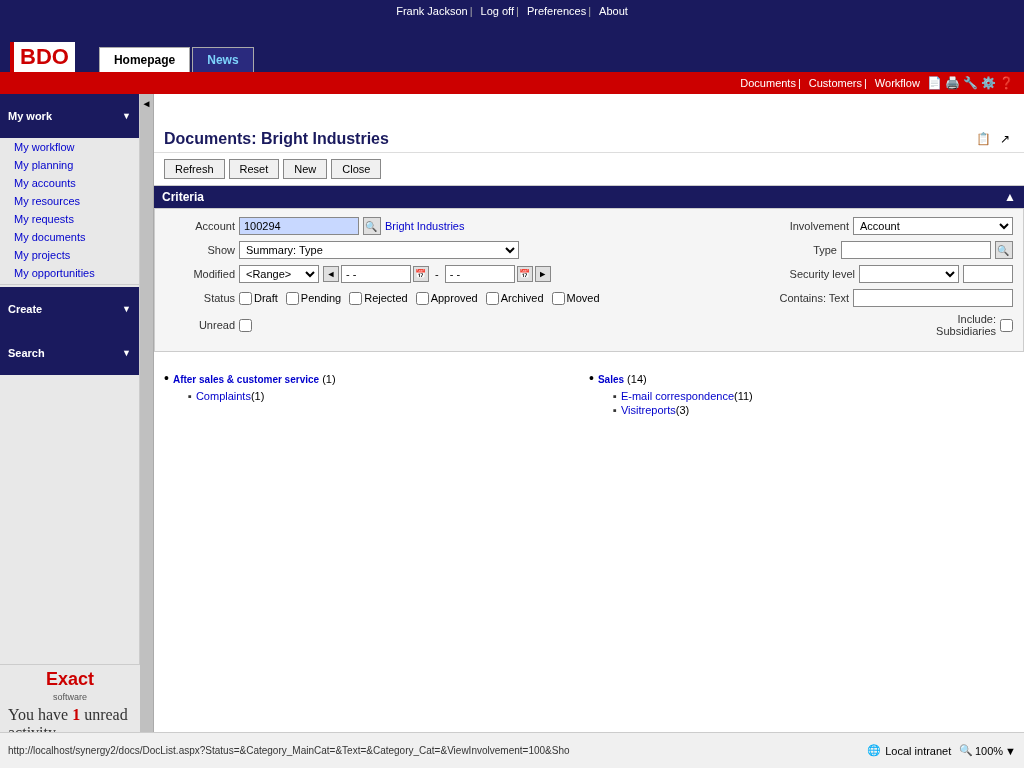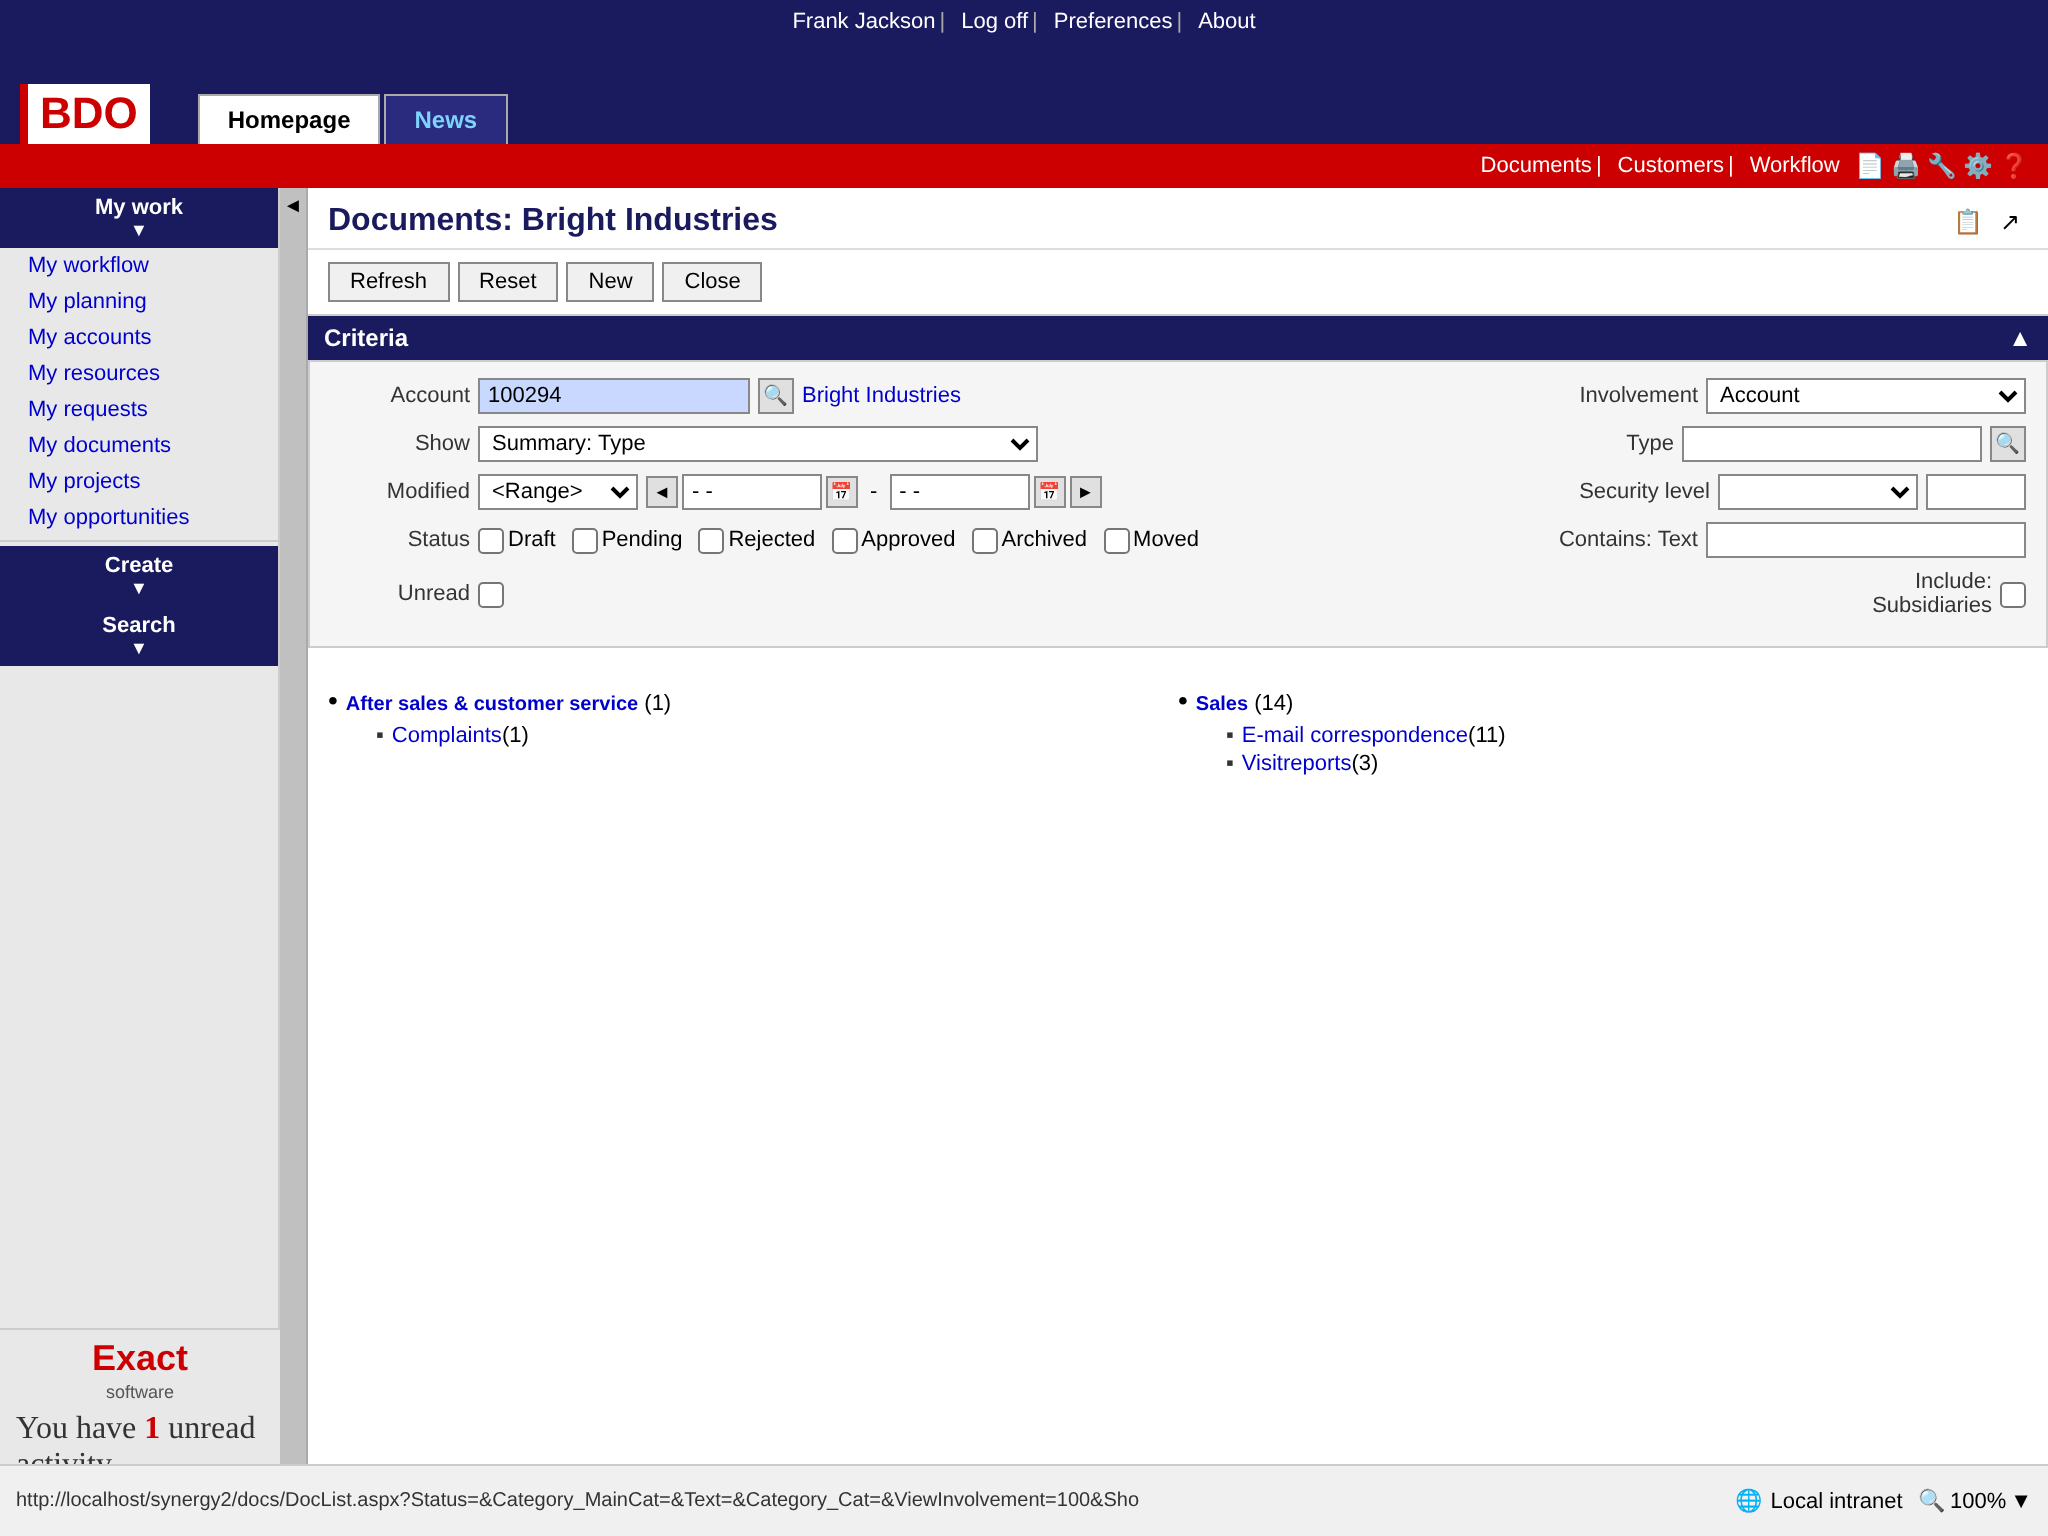--- a/index.html
+++ b/index.html
@@ -94,27 +94,26 @@
       width: 140px;
       background: #e8e8e8;
       border-right: 1px solid #ccc;
       font-size: 11px;
       overflow-y: auto;
       flex-shrink: 0;
     }
     .sidebar-section-header {
       background: #1a1a5e;
       color: #fff;
-      padding: 4px 8px;
+      padding: 16px 8px;
       font-weight: bold;
       cursor: pointer;
       display: flex;
       align-items: center;
       justify-content: space-between;
-      flex-direction: column;
     }
     .sidebar-section-header .arrow { font-size: 9px; }
     .sidebar-item {
       padding: 3px 8px 3px 14px;
       cursor: pointer;
       color: #0000cc;
       text-decoration: none;
       display: block;
     }
     .sidebar-divider { height: 1px; background: #ccc; margin: 2px 0; }
@@ -141,20 +140,21 @@
     }
 
     
     #content-header {
       background: #fff;
       padding: 8px 10px 4px 10px;
       border-bottom: 1px solid #ddd;
       display: flex;
       align-items: center;
       justify-content: space-between;
+      margin-top: 28px;
     }
     #page-title-text {
       font-size: 16px;
       font-weight: bold;
       color: #1a1a5e;
     }
     #header-icons {
       display: flex;
       gap: 3px;
     }
@@ -406,21 +406,21 @@
 
     <div id="criteria-section">
       <div id="criteria-header">
         <span>Criteria</span>
         <span style="cursor:pointer;">▲</span>
       </div>
       <div id="criteria-body">
 
         <div class="criteria-row">
           <span class="criteria-label">Account</span>
-          <input class="criteria-input highlighted" type="text" style="width: 136px;" value="100294">
+          <input class="criteria-input highlighted" type="text" style="width: 120px;" value="100294">
           <span class="lookup-btn">🔍</span>
           <a class="link-text">Bright Industries</a>
           <span style="flex:1;"></span>
           <span class="criteria-right-label">Involvement</span>
           <select class="criteria-input" style="width:160px;">
             <option>Account</option>
           </select>
         </div>
 
         <div class="criteria-row">

